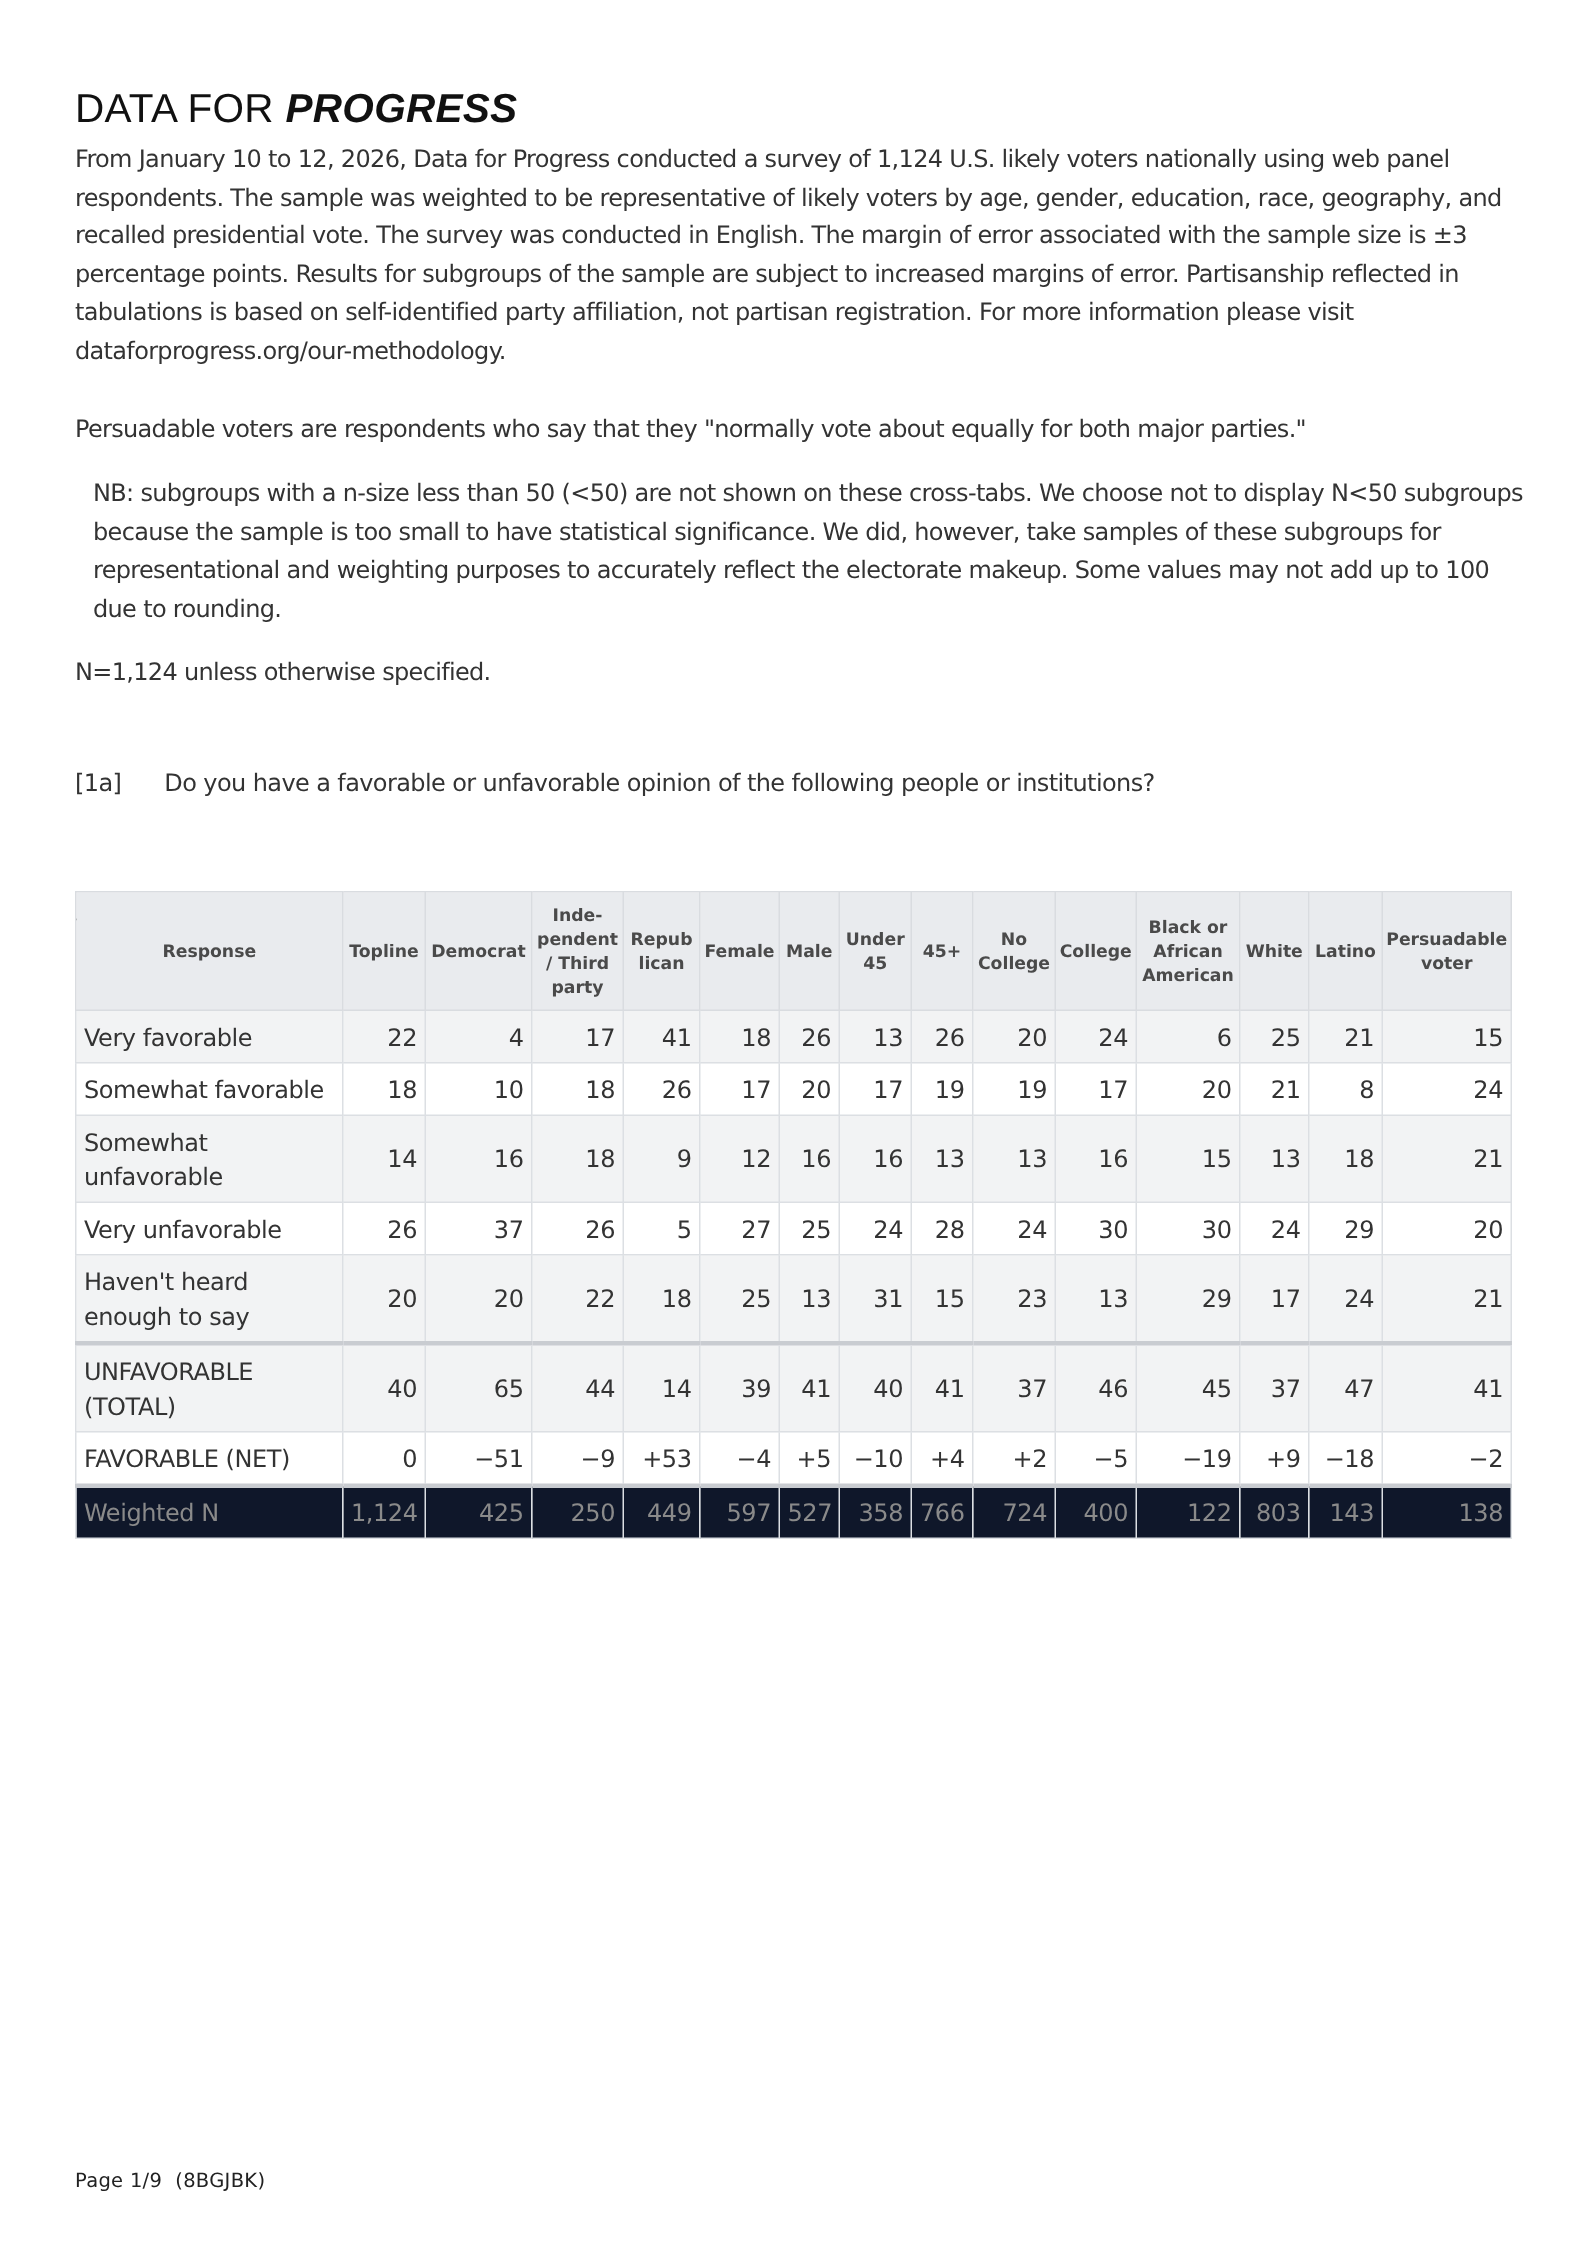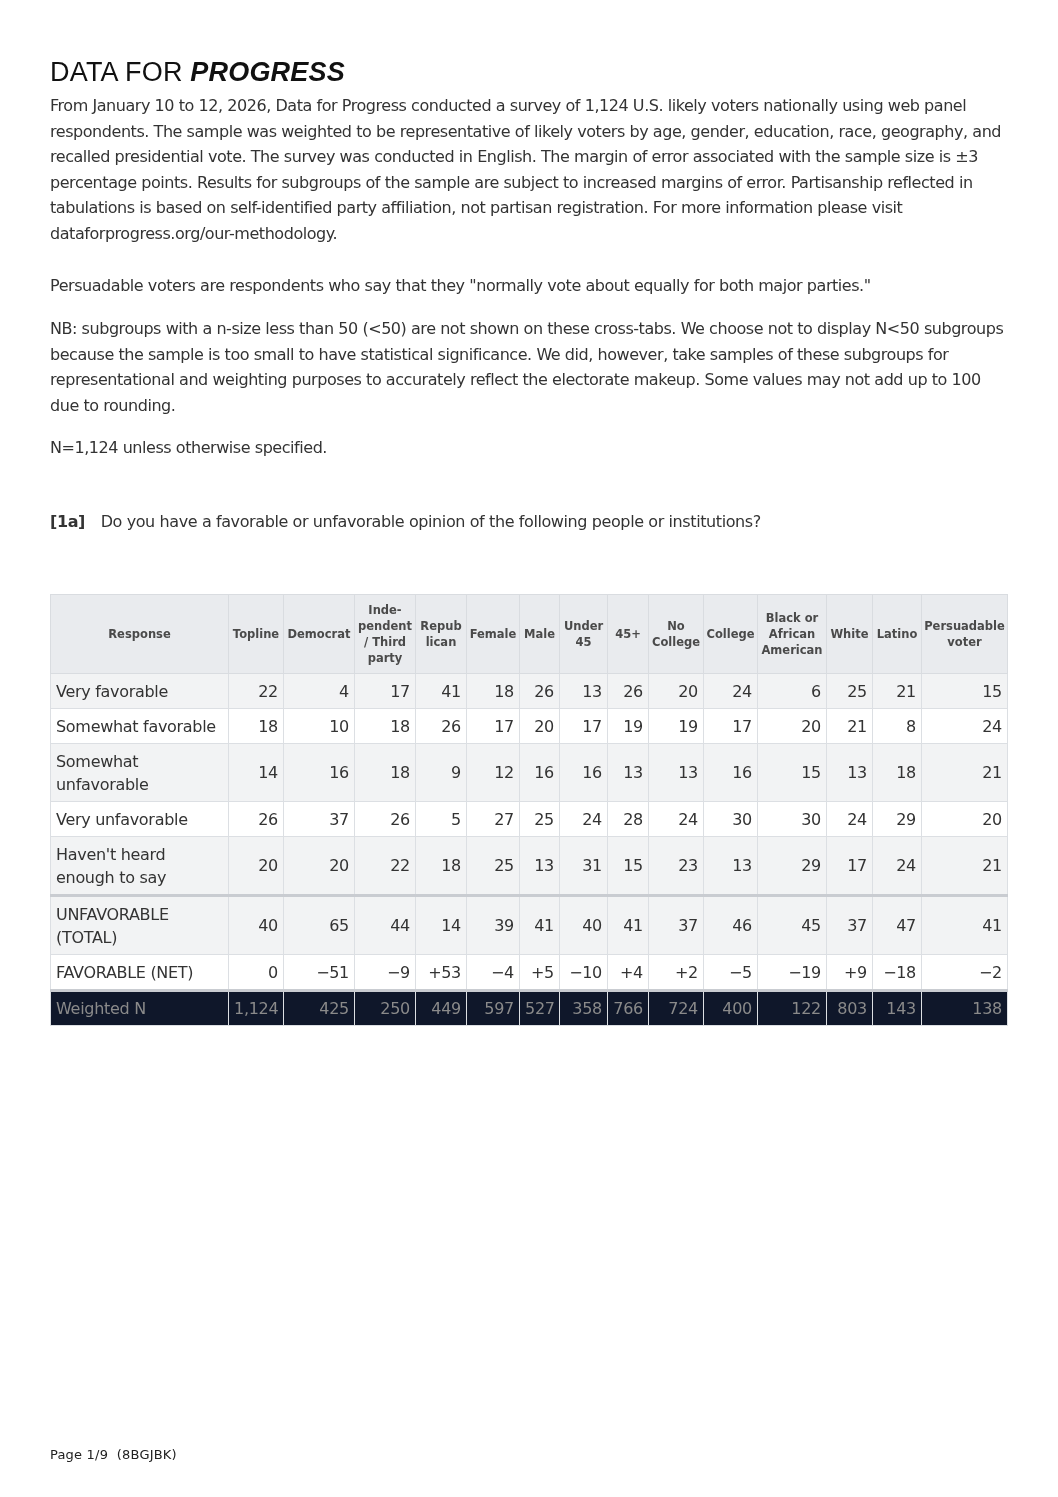--- a/index.html
+++ b/index.html
@@ -11,27 +11,27 @@
   .logo {
     position: absolute; left: 50px; top: 47px; height: 34px;
     display: flex; align-items: center; gap: 10px; flex-direction: column;
   }
   .logo-icon { width: 26px; height: 26px; }
   .logo-text { font-size: 27px; letter-spacing: 0.2px; color: #111; font-family: "Liberation Sans", sans-serif; }
   .logo-text .light { font-weight: 300; }
   .logo-text .bold { font-weight: 700; font-style: italic; }
   .p1 { position: absolute; left: 50px; top: 93px; width: 962px; }
   .p2 { position: absolute; left: 50px; top: 273px; width: 962px; }
-  .p3 { position: absolute; left: 50px; top: 316px; width: 962px; }
+  .p3 { position: absolute; left: 62px; top: 316px; width: 962px; }
   .p4 { position: absolute; left: 50px; top: 435px; width: 962px; }
   .para { font-size: 16px; line-height: 25.6px; color: #333; letter-spacing: -0.45px; margin: 0; }
   .question {
     position: absolute; left: 50px; top: 512px; font-size: 16px; color: #333; letter-spacing: -0.4px;
   }
-  .question .qid { font-weight: 700; margin-right: 11px; }
+  .question .qid { font-weight: 400; margin-right: 24px; }
   .subject {
     position: absolute; left: 50px; top: 555px; font-size: 16px; color: #222; letter-spacing: -0.4px; margin-top: 47px;
   }
   .subject .name { font-weight: 700; }
   table.xtab {
     position: absolute; left: 50px; top: 594px; width: 957px;
     border-collapse: collapse; table-layout: fixed;
     font-size: 16px; color: #333;
   }
   table.xtab th {

